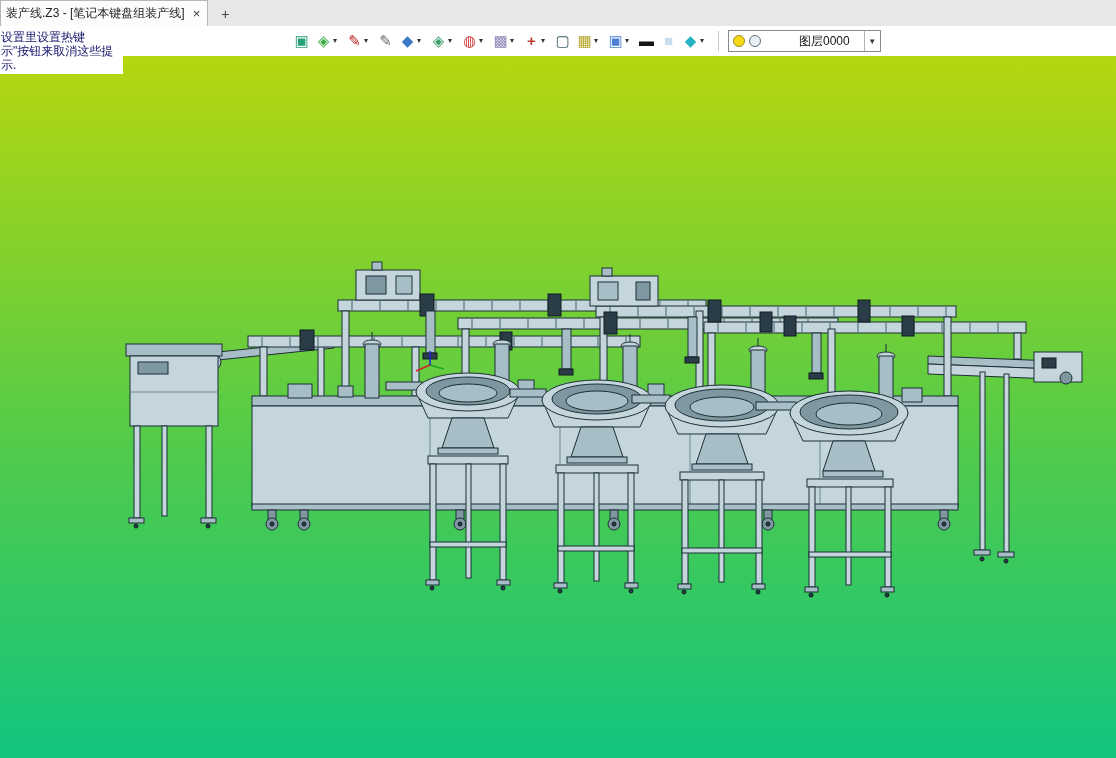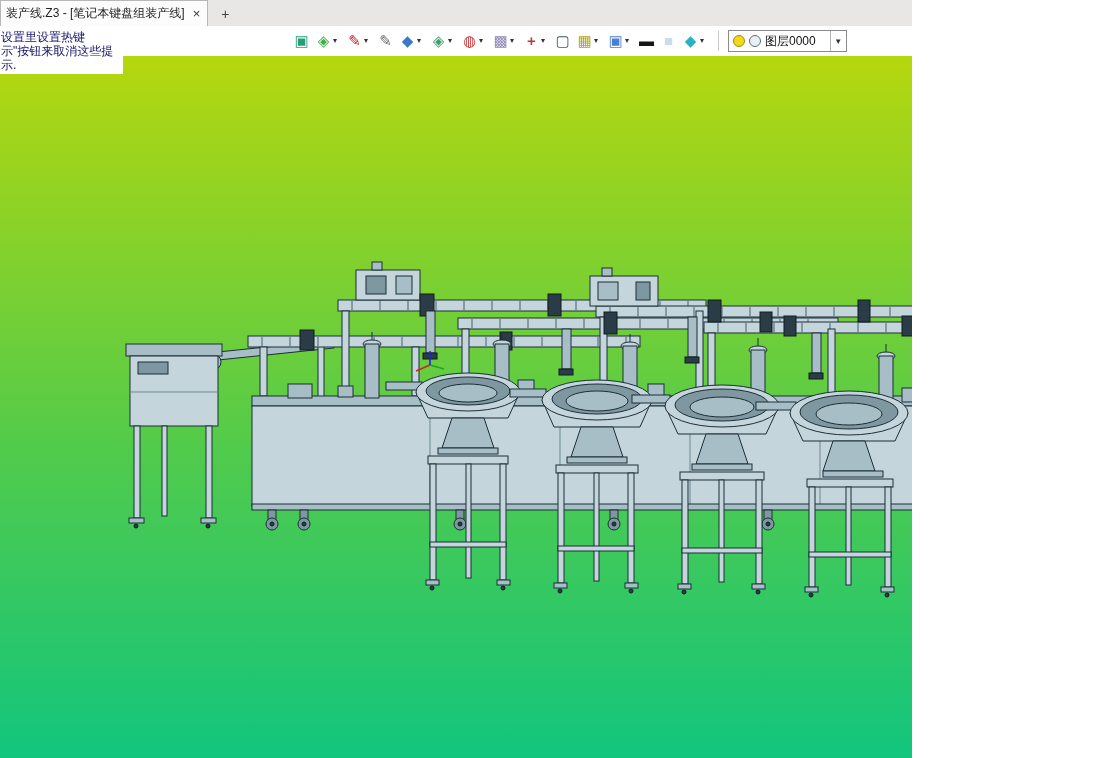--- a/index.html
+++ b/index.html
@@ -1,16 +1,16 @@
 <!DOCTYPE html>
 <html><head>
 <meta charset="utf-8">
 <style>
   html,body{margin:0;padding:0;}
-  .page{width:912px;height:758px;position:relative;overflow:hidden;
+  .page{width:1116px;height:758px;position:relative;overflow:hidden;
         font-family:"Liberation Sans",sans-serif;background:#fff;}
 
   
   .tabbar{height:26px;background:#e9e7e6;display:flex;align-items:flex-end;}
   .doc-tab{height:25px;background:#fcfcfc;border:1px solid #b9b7b6;border-bottom:none;
            display:flex;align-items:center;gap:8px;padding:0 7px 0 5px;
            font-size:12px;color:#222;max-width:230px;white-space:nowrap;overflow:hidden;}
   .doc-tab .close{font-size:13px;color:#333;cursor:pointer;line-height:1;}
   .newtab{width:26px;text-align:center;font-size:14px;color:#444;margin-left:4px;
           padding-bottom:4px;cursor:pointer;}
@@ -21,21 +21,21 @@
          font-size:12px;color:#10106b;line-height:14px;padding:2px 0 2px 1px;}
   .iconrow{display:flex;align-items:center;margin-left:292px;gap:3px;}
   .tbg{display:flex;align-items:center;}
   .tbi{width:19px;height:20px;text-align:center;font-size:15px;line-height:20px;cursor:pointer;}
   .dd{width:9px;font-size:8px;color:#333;cursor:pointer;line-height:20px;}
   .vsep{width:1px;height:20px;background:#c9c9c9;margin:0 6px;}
   .combo{display:flex;align-items:center;height:20px;border:1px solid #8a8a8a;background:#fff;
          padding-left:4px;gap:4px;cursor:pointer;}
   .bulb{width:10px;height:10px;border-radius:50%;background:#f5d916;border:1px solid #9a8a20;}
   .lsphere{width:10px;height:10px;border-radius:50%;background:#e9eff3;border:1px solid #5a707c;}
-  .combo-label{font-size:12px;color:#111;padding-right:10px;}
+  .combo-label{font-size:12px;color:#111;padding-right:10px;margin-left:34px;}
   .combo-arrow{width:15px;height:20px;border-left:1px solid #b5b5b5;font-size:8px;color:#333;
                display:flex;align-items:center;justify-content:center;}
 
   
   .viewport{position:absolute;left:0;top:56px;width:1116px;height:702px;}
 
   
   .mf{fill:#c4d6dc;stroke:#1d2e36;stroke-width:1;}
   .mm{fill:#a7bec7;stroke:#1d2e36;stroke-width:1;}
   .md{fill:#7e97a0;stroke:#1d2e36;stroke-width:1;}

